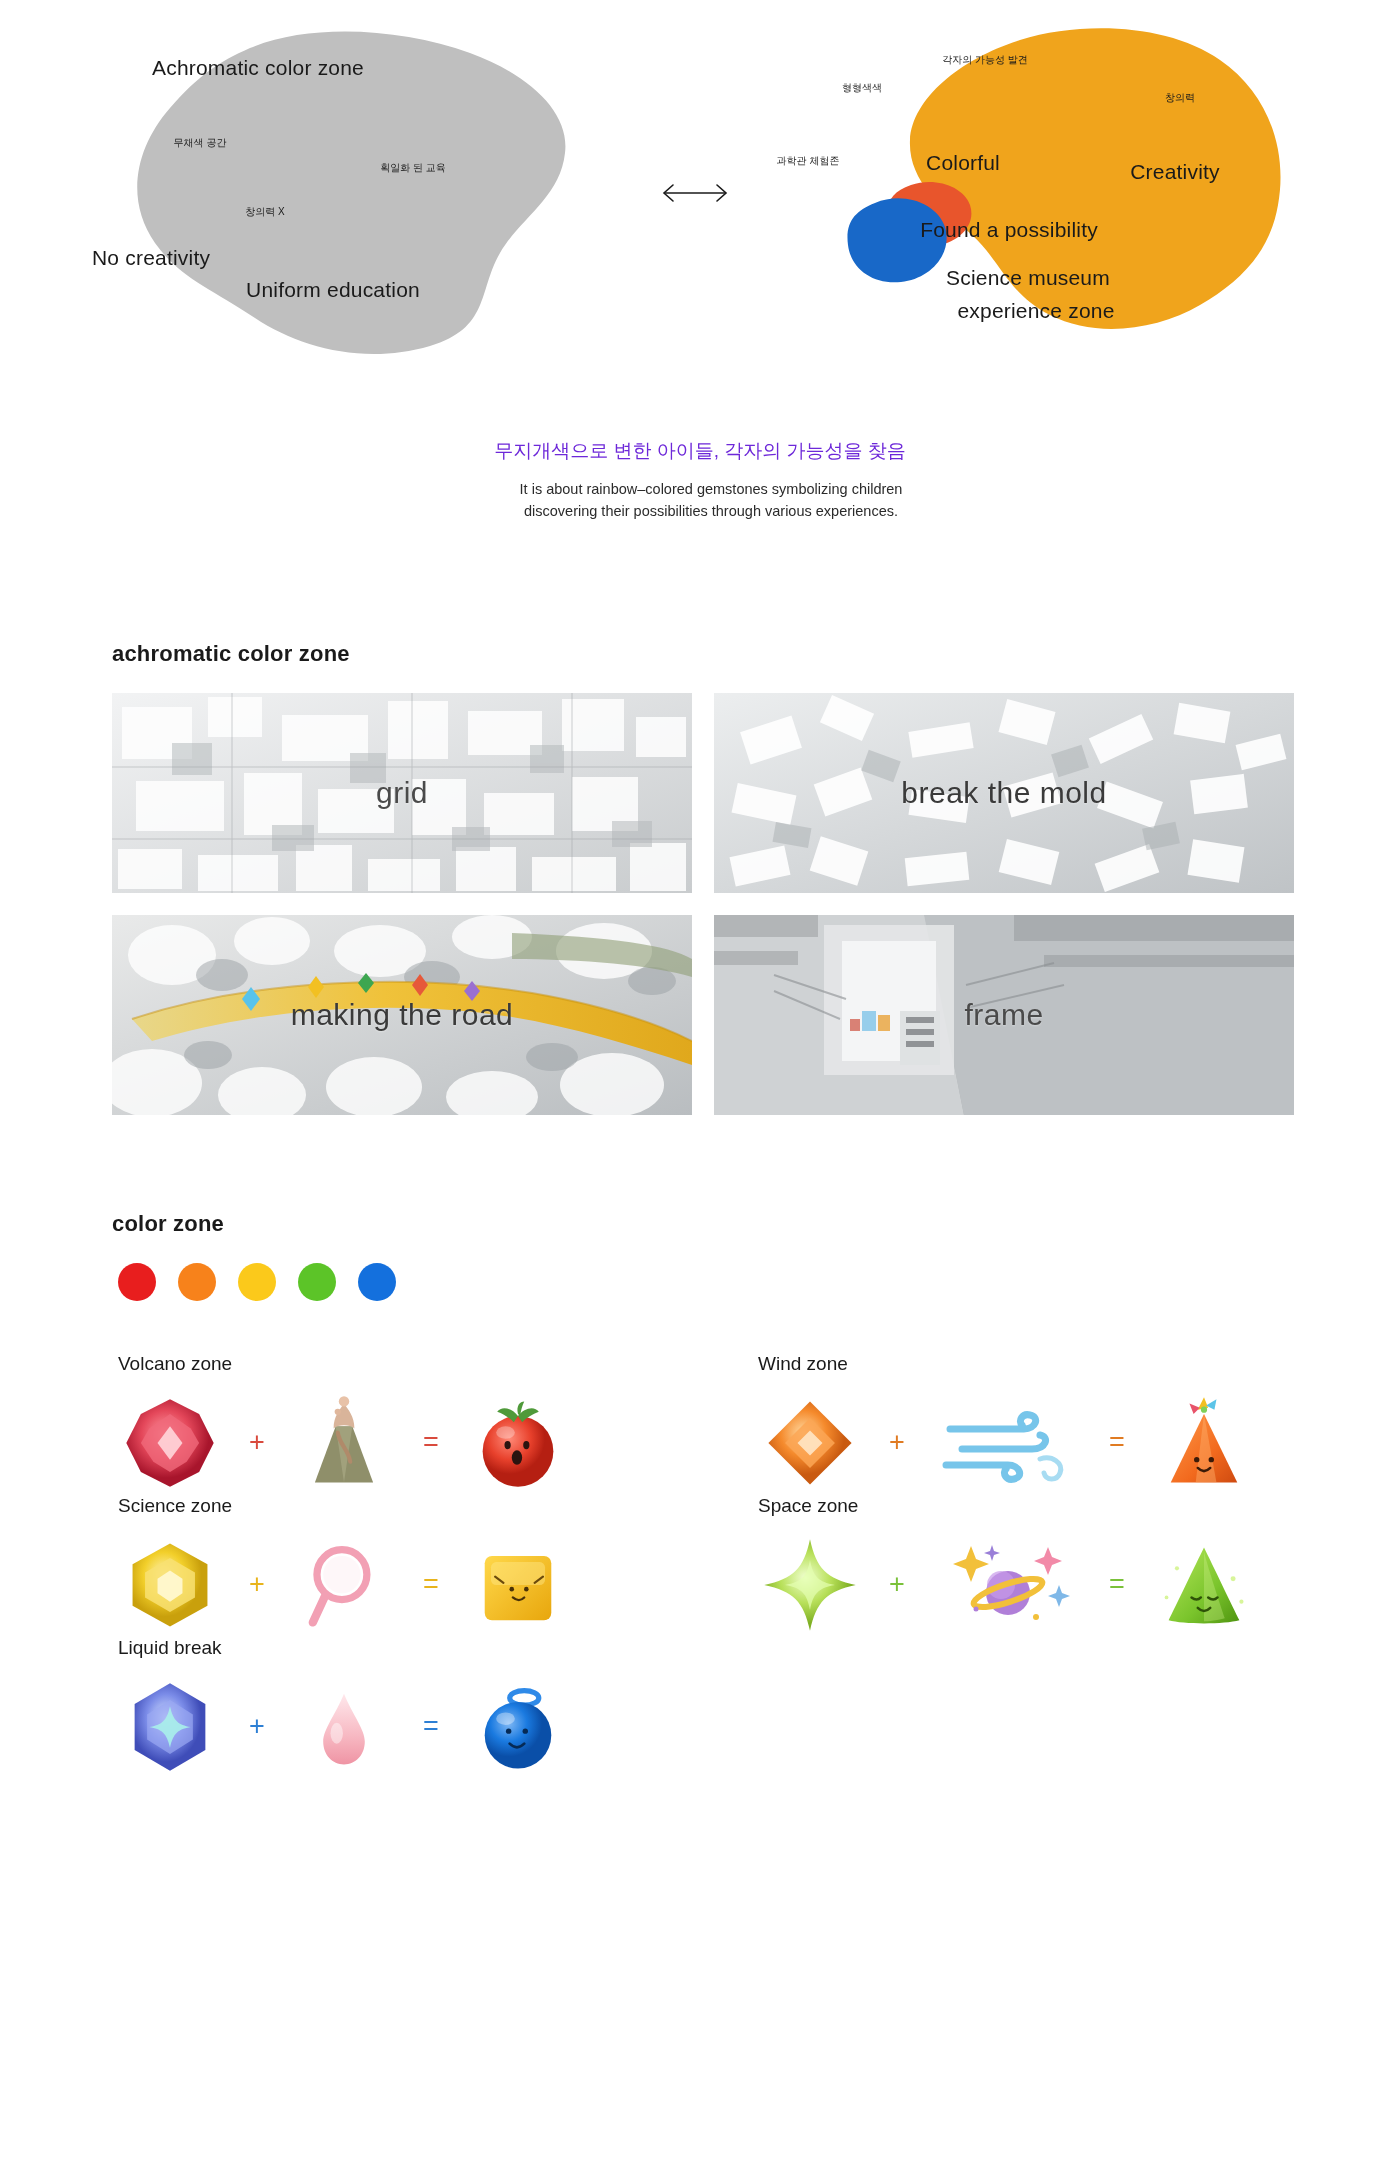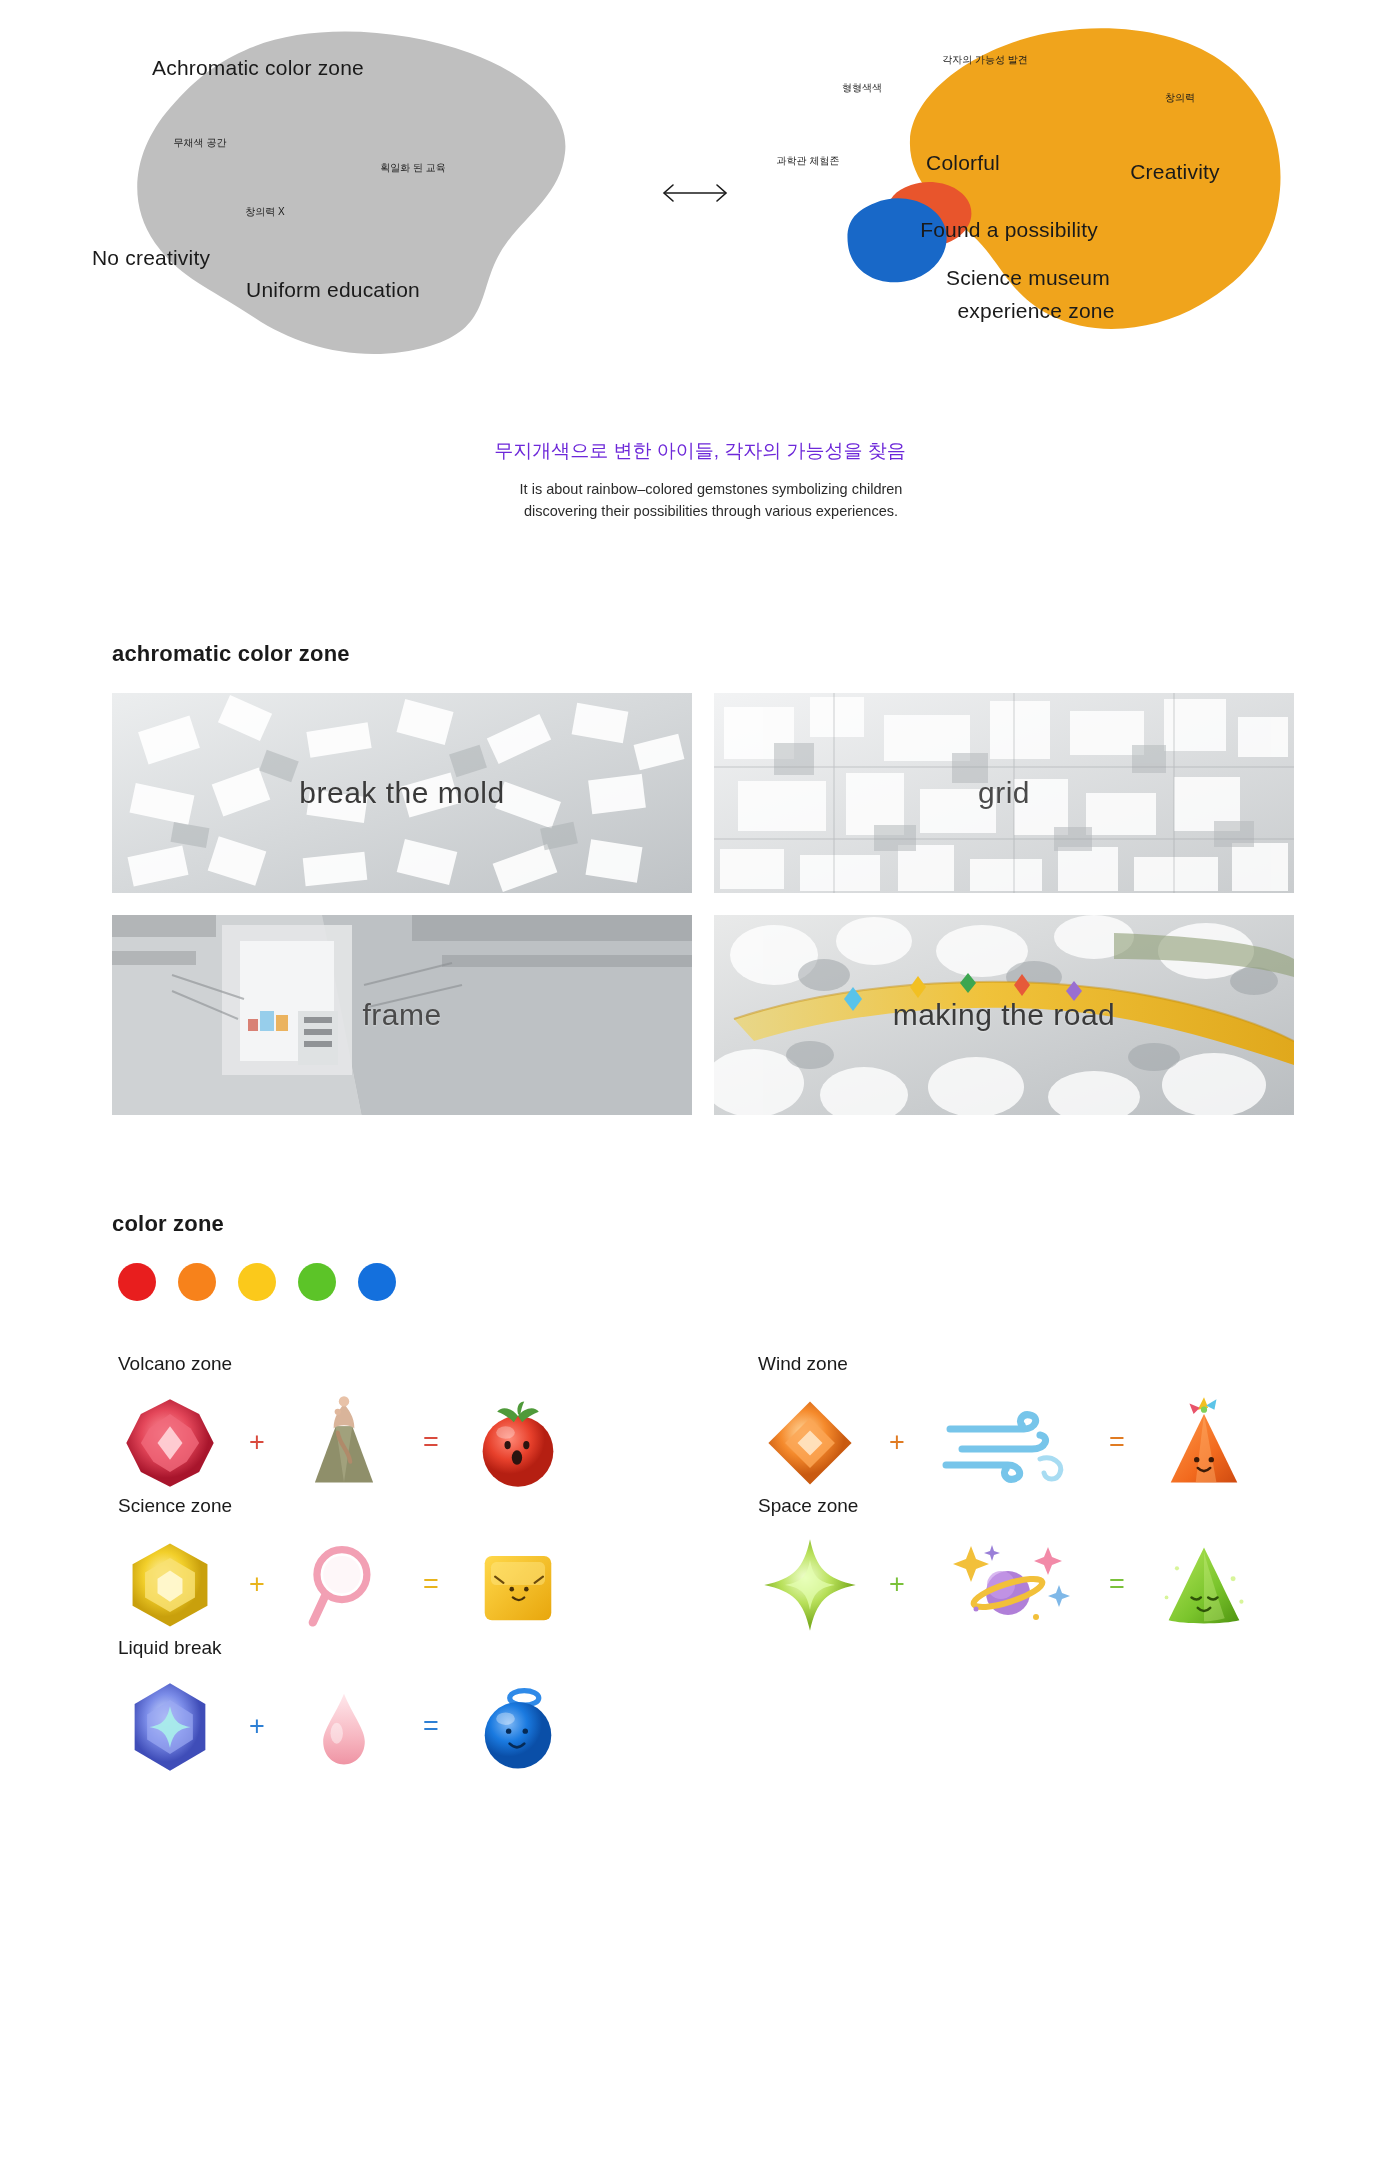--- a/index.html
+++ b/index.html
@@ -225,60 +225,20 @@
   <div class="en-body">
     <div>It is about rainbow–colored gemstones symbolizing children</div>
     <div>discovering their possibilities through various experiences.</div>
   </div>
 </section>
 
 <section class="achromatic">
   <h2 class="section-title">achromatic color zone</h2>
 
   <div class="img-grid">
-
-    <div class="tile">
-      <svg viewBox="0 0 580 200" preserveAspectRatio="none" aria-hidden="true">
-        <defs>
-          <linearGradient id="g2" x1="0" y1="0" x2="1" y2="1">
-            <stop offset="0%" stop-color="#eceeef"></stop>
-              <stop offset="100%" stop-color="#bfc3c6"></stop>
-          </linearGradient>
-        </defs>
-        <rect width="580" height="200" fill="url(#g2)"></rect>
-        <g fill="#ffffff" opacity=".9">
-          <rect x="30" y="30" width="54" height="34" transform="rotate(-18 57 47)"></rect>
-          <rect x="110" y="10" width="46" height="30" transform="rotate(24 133 25)"></rect>
-          <rect x="196" y="34" width="62" height="26" transform="rotate(-9 227 47)"></rect>
-          <rect x="288" y="12" width="50" height="34" transform="rotate(15 313 29)"></rect>
-          <rect x="378" y="32" width="58" height="28" transform="rotate(-25 407 46)"></rect>
-          <rect x="462" y="14" width="52" height="32" transform="rotate(10 488 30)"></rect>
-          <rect x="524" y="46" width="46" height="26" transform="rotate(-14 547 59)"></rect>
-          <rect x="20" y="96" width="60" height="30" transform="rotate(12 50 111)"></rect>
-          <rect x="104" y="82" width="50" height="34" transform="rotate(-20 129 99)"></rect>
-          <rect x="196" y="100" width="58" height="26" transform="rotate(8 225 113)"></rect>
-          <rect x="292" y="86" width="52" height="32" transform="rotate(-16 318 102)"></rect>
-          <rect x="386" y="98" width="60" height="28" transform="rotate(20 416 112)"></rect>
-          <rect x="478" y="84" width="54" height="34" transform="rotate(-7 505 101)"></rect>
-          <rect x="18" y="158" width="56" height="30" transform="rotate(-12 46 173)"></rect>
-          <rect x="100" y="150" width="50" height="36" transform="rotate(18 125 168)"></rect>
-          <rect x="192" y="162" width="62" height="28" transform="rotate(-6 223 176)"></rect>
-          <rect x="288" y="152" width="54" height="34" transform="rotate(14 315 169)"></rect>
-          <rect x="384" y="160" width="58" height="30" transform="rotate(-20 413 175)"></rect>
-          <rect x="476" y="150" width="52" height="36" transform="rotate(9 502 168)"></rect>
-        </g>
-        <g fill="#a9aeb1" opacity=".5">
-          <rect x="150" y="62" width="34" height="22" transform="rotate(20 167 73)"></rect>
-          <rect x="340" y="56" width="32" height="24" transform="rotate(-18 356 68)"></rect>
-          <rect x="60" y="132" width="36" height="20" transform="rotate(10 78 142)"></rect>
-          <rect x="430" y="132" width="34" height="22" transform="rotate(-12 447 143)"></rect>
-        </g>
-      </svg>
-      <div class="tile-label dark">break the mold</div>
-    </div>
 
     <div class="tile">
       <svg viewBox="0 0 580 200" preserveAspectRatio="none" aria-hidden="true">
         <defs>
           <linearGradient id="g1" x1="0" y1="0" x2="1" y2="1">
             <stop offset="0%" stop-color="#f2f3f4"></stop>
               <stop offset="100%" stop-color="#c9ccce"></stop>
           </linearGradient>
         </defs>
         <rect width="580" height="200" fill="url(#g1)"></rect>
@@ -319,59 +279,55 @@
             <path d="M300,0 L300,200"></path>
             <path d="M460,0 L460,200"></path>
         </g>
       </svg>
       <div class="tile-label">grid</div>
     </div>
 
     <div class="tile">
       <svg viewBox="0 0 580 200" preserveAspectRatio="none" aria-hidden="true">
         <defs>
-          <linearGradient id="g3" x1="0" y1="0" x2="0.6" y2="1">
-            <stop offset="0%" stop-color="#dfe1e2"></stop>
-              <stop offset="100%" stop-color="#a9adb0"></stop>
+          <linearGradient id="g2" x1="0" y1="0" x2="1" y2="1">
+            <stop offset="0%" stop-color="#eceeef"></stop>
+              <stop offset="100%" stop-color="#bfc3c6"></stop>
           </linearGradient>
         </defs>
-        <rect width="580" height="200" fill="url(#g3)"></rect>
-        <path d="M0,0 L210,0 L250,200 L0,200 Z" fill="#cfd2d4"></path>
-        <path d="M210,0 L580,0 L580,200 L250,200 Z" fill="#bdc1c4"></path>
-        <rect x="110" y="10" width="130" height="150" fill="#e6e8e9" opacity=".85"></rect>
-        <rect x="128" y="26" width="94" height="120" fill="#f4f5f6"></rect>
-        <g fill="#8f9396" opacity=".45">
-          <rect x="0" y="0" width="104" height="22"></rect>
-          <rect x="0" y="36" width="84" height="14"></rect>
-          <rect x="300" y="0" width="280" height="26"></rect>
-          <rect x="330" y="40" width="250" height="12"></rect>
-        </g>
-        <g stroke="#8b8f92" stroke-width="2" fill="none" opacity=".6">
-          <path d="M60,60 L132,84"></path>
-            <path d="M60,76 L126,104"></path>
-          <path d="M252,70 L340,48"></path>
-            <path d="M256,92 L350,70"></path>
-        </g>
-        <rect x="186" y="96" width="40" height="54" fill="#dfe2e3"></rect>
-        <g fill="#6f7376" opacity=".7">
-          <rect x="192" y="102" width="28" height="6"></rect>
-          <rect x="192" y="114" width="28" height="6"></rect>
-          <rect x="192" y="126" width="28" height="6"></rect>
-        </g>
-        <g fill="#7fc4e8" opacity=".8">
-            <rect x="148" y="96" width="14" height="20"></rect>
-          </g>
-        <g fill="#e8a23a" opacity=".8">
-            <rect x="164" y="100" width="12" height="16"></rect>
-          </g>
-        <g fill="#d05a4a" opacity=".75">
-            <rect x="136" y="104" width="10" height="12"></rect>
-          </g>
+        <rect width="580" height="200" fill="url(#g2)"></rect>
+        <g fill="#ffffff" opacity=".9">
+          <rect x="30" y="30" width="54" height="34" transform="rotate(-18 57 47)"></rect>
+          <rect x="110" y="10" width="46" height="30" transform="rotate(24 133 25)"></rect>
+          <rect x="196" y="34" width="62" height="26" transform="rotate(-9 227 47)"></rect>
+          <rect x="288" y="12" width="50" height="34" transform="rotate(15 313 29)"></rect>
+          <rect x="378" y="32" width="58" height="28" transform="rotate(-25 407 46)"></rect>
+          <rect x="462" y="14" width="52" height="32" transform="rotate(10 488 30)"></rect>
+          <rect x="524" y="46" width="46" height="26" transform="rotate(-14 547 59)"></rect>
+          <rect x="20" y="96" width="60" height="30" transform="rotate(12 50 111)"></rect>
+          <rect x="104" y="82" width="50" height="34" transform="rotate(-20 129 99)"></rect>
+          <rect x="196" y="100" width="58" height="26" transform="rotate(8 225 113)"></rect>
+          <rect x="292" y="86" width="52" height="32" transform="rotate(-16 318 102)"></rect>
+          <rect x="386" y="98" width="60" height="28" transform="rotate(20 416 112)"></rect>
+          <rect x="478" y="84" width="54" height="34" transform="rotate(-7 505 101)"></rect>
+          <rect x="18" y="158" width="56" height="30" transform="rotate(-12 46 173)"></rect>
+          <rect x="100" y="150" width="50" height="36" transform="rotate(18 125 168)"></rect>
+          <rect x="192" y="162" width="62" height="28" transform="rotate(-6 223 176)"></rect>
+          <rect x="288" y="152" width="54" height="34" transform="rotate(14 315 169)"></rect>
+          <rect x="384" y="160" width="58" height="30" transform="rotate(-20 413 175)"></rect>
+          <rect x="476" y="150" width="52" height="36" transform="rotate(9 502 168)"></rect>
+        </g>
+        <g fill="#a9aeb1" opacity=".5">
+          <rect x="150" y="62" width="34" height="22" transform="rotate(20 167 73)"></rect>
+          <rect x="340" y="56" width="32" height="24" transform="rotate(-18 356 68)"></rect>
+          <rect x="60" y="132" width="36" height="20" transform="rotate(10 78 142)"></rect>
+          <rect x="430" y="132" width="34" height="22" transform="rotate(-12 447 143)"></rect>
+        </g>
       </svg>
-      <div class="tile-label">frame</div>
+      <div class="tile-label dark">break the mold</div>
     </div>
 
     <div class="tile">
       <svg viewBox="0 0 580 200" preserveAspectRatio="none" aria-hidden="true">
         <defs>
           <linearGradient id="g4" x1="0" y1="0" x2="1" y2="1">
             <stop offset="0%" stop-color="#e9eaea"></stop>
               <stop offset="100%" stop-color="#b9bdc0"></stop>
           </linearGradient>
           <linearGradient id="road" x1="0" y1="0" x2="1" y2="0">
@@ -407,20 +363,64 @@
         <g>
           <path d="M130,84 l9,-12 9,12 -9,12 z" fill="#59c3ea"></path>
           <path d="M196,72 l8,-11 8,11 -8,11 z" fill="#f2c022"></path>
           <path d="M246,68 l8,-10 8,10 -8,10 z" fill="#3da650"></path>
           <path d="M300,70 l8,-11 8,11 -8,11 z" fill="#e6593a"></path>
           <path d="M352,76 l8,-10 8,10 -8,10 z" fill="#9a6fd1"></path>
         </g>
       </svg>
       <div class="tile-label dark">making the road</div>
     </div>
+
+    <div class="tile">
+      <svg viewBox="0 0 580 200" preserveAspectRatio="none" aria-hidden="true">
+        <defs>
+          <linearGradient id="g3" x1="0" y1="0" x2="0.6" y2="1">
+            <stop offset="0%" stop-color="#dfe1e2"></stop>
+              <stop offset="100%" stop-color="#a9adb0"></stop>
+          </linearGradient>
+        </defs>
+        <rect width="580" height="200" fill="url(#g3)"></rect>
+        <path d="M0,0 L210,0 L250,200 L0,200 Z" fill="#cfd2d4"></path>
+        <path d="M210,0 L580,0 L580,200 L250,200 Z" fill="#bdc1c4"></path>
+        <rect x="110" y="10" width="130" height="150" fill="#e6e8e9" opacity=".85"></rect>
+        <rect x="128" y="26" width="94" height="120" fill="#f4f5f6"></rect>
+        <g fill="#8f9396" opacity=".45">
+          <rect x="0" y="0" width="104" height="22"></rect>
+          <rect x="0" y="36" width="84" height="14"></rect>
+          <rect x="300" y="0" width="280" height="26"></rect>
+          <rect x="330" y="40" width="250" height="12"></rect>
+        </g>
+        <g stroke="#8b8f92" stroke-width="2" fill="none" opacity=".6">
+          <path d="M60,60 L132,84"></path>
+            <path d="M60,76 L126,104"></path>
+          <path d="M252,70 L340,48"></path>
+            <path d="M256,92 L350,70"></path>
+        </g>
+        <rect x="186" y="96" width="40" height="54" fill="#dfe2e3"></rect>
+        <g fill="#6f7376" opacity=".7">
+          <rect x="192" y="102" width="28" height="6"></rect>
+          <rect x="192" y="114" width="28" height="6"></rect>
+          <rect x="192" y="126" width="28" height="6"></rect>
+        </g>
+        <g fill="#7fc4e8" opacity=".8">
+            <rect x="148" y="96" width="14" height="20"></rect>
+          </g>
+        <g fill="#e8a23a" opacity=".8">
+            <rect x="164" y="100" width="12" height="16"></rect>
+          </g>
+        <g fill="#d05a4a" opacity=".75">
+            <rect x="136" y="104" width="10" height="12"></rect>
+          </g>
+      </svg>
+      <div class="tile-label">frame</div>
+    </div>
   </div>
 </section>
 
 <section class="colorzone">
   <h2 class="section-title">color zone</h2>
 
   <div class="swatches">
     <div class="swatch" style="background:#e81e1e"></div>
     <div class="swatch" style="background:#f7821b"></div>
     <div class="swatch" style="background:#fbc91b"></div>

